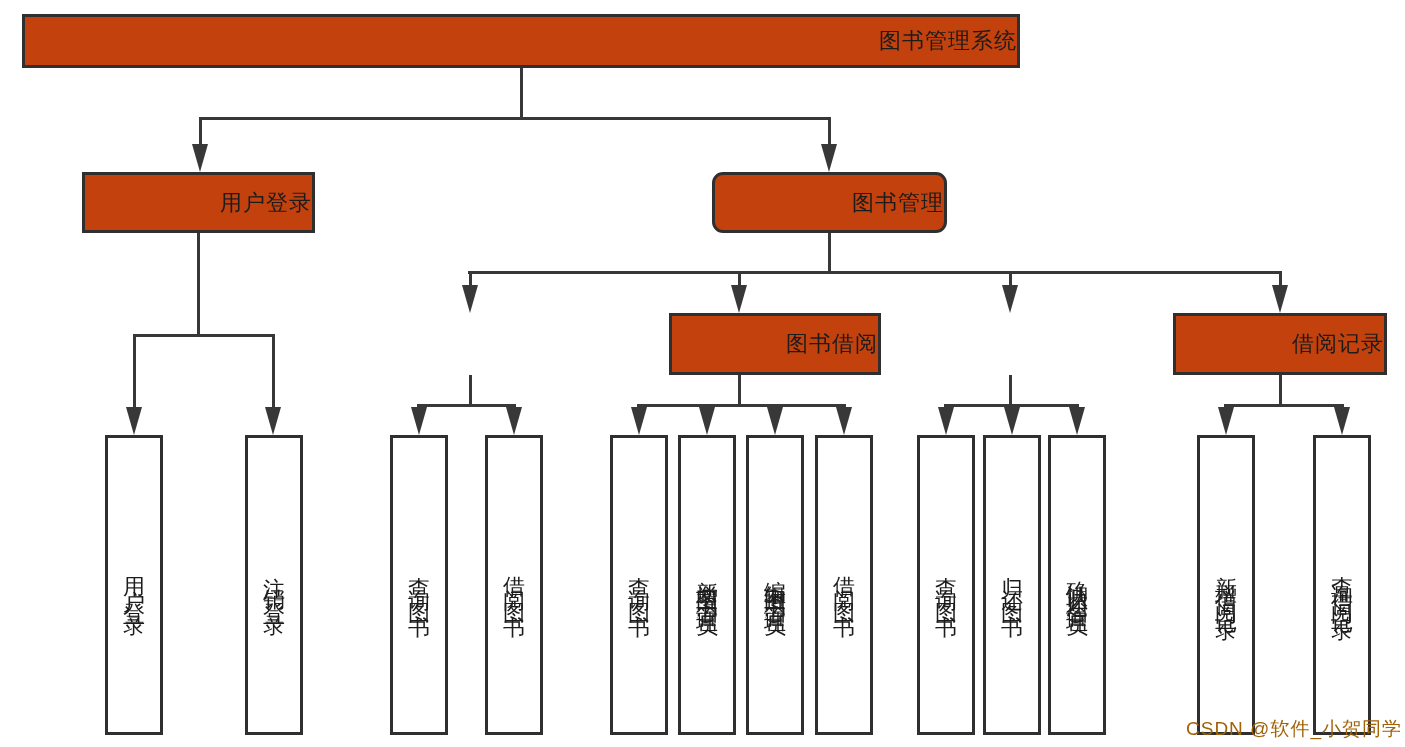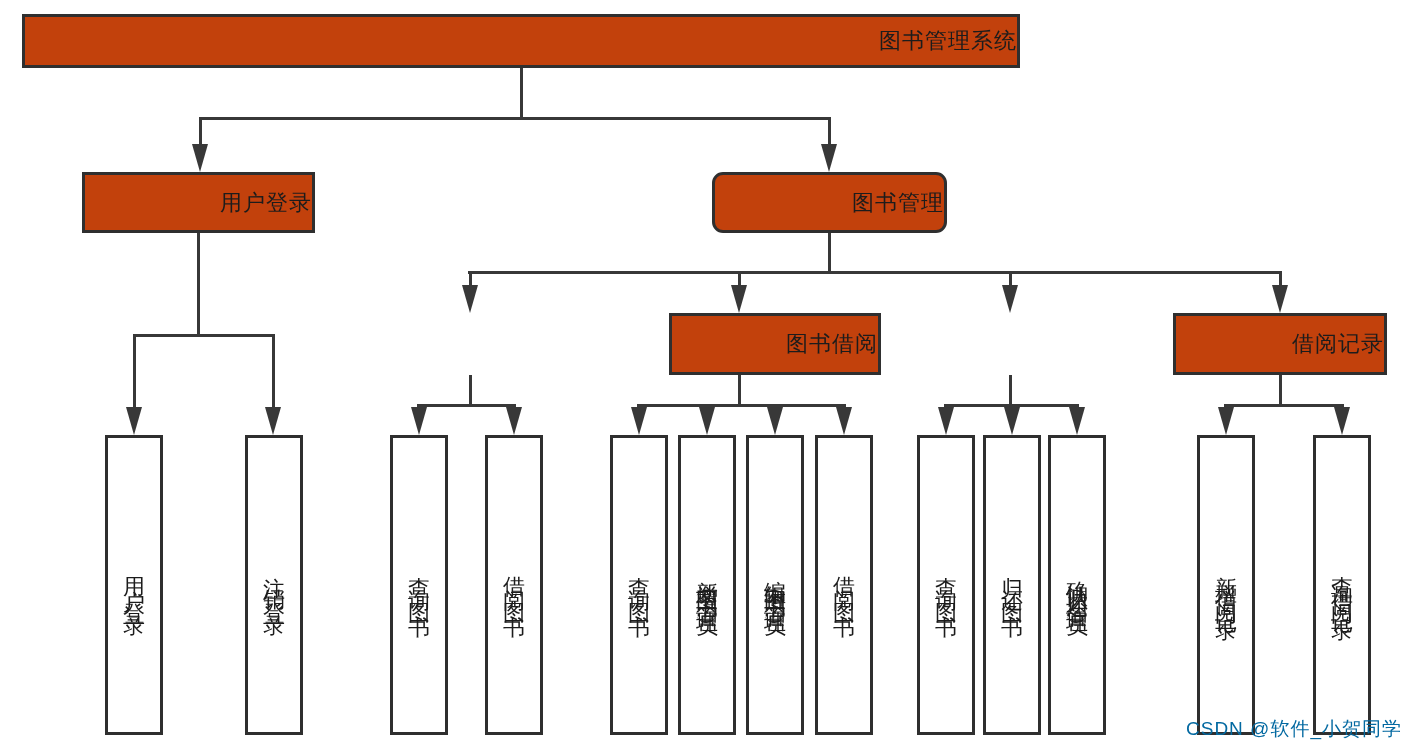--- a/index.html
+++ b/index.html
@@ -63,21 +63,21 @@
     border-left: 8px solid transparent;
     border-right: 8px solid transparent;
     border-top: 28px solid #383838;
     z-index: 1;
   }
   #watermark {
     position: absolute;
     left: 1186px;
     top: 716px;
     font-size: 19px;
-    color: #0369a1;
+    color: #a16207;
     letter-spacing: 1px;
     white-space: nowrap;
     z-index: 3;
   }
 </style>
 </head>
 <body>
 
 <div id="stage">
 

